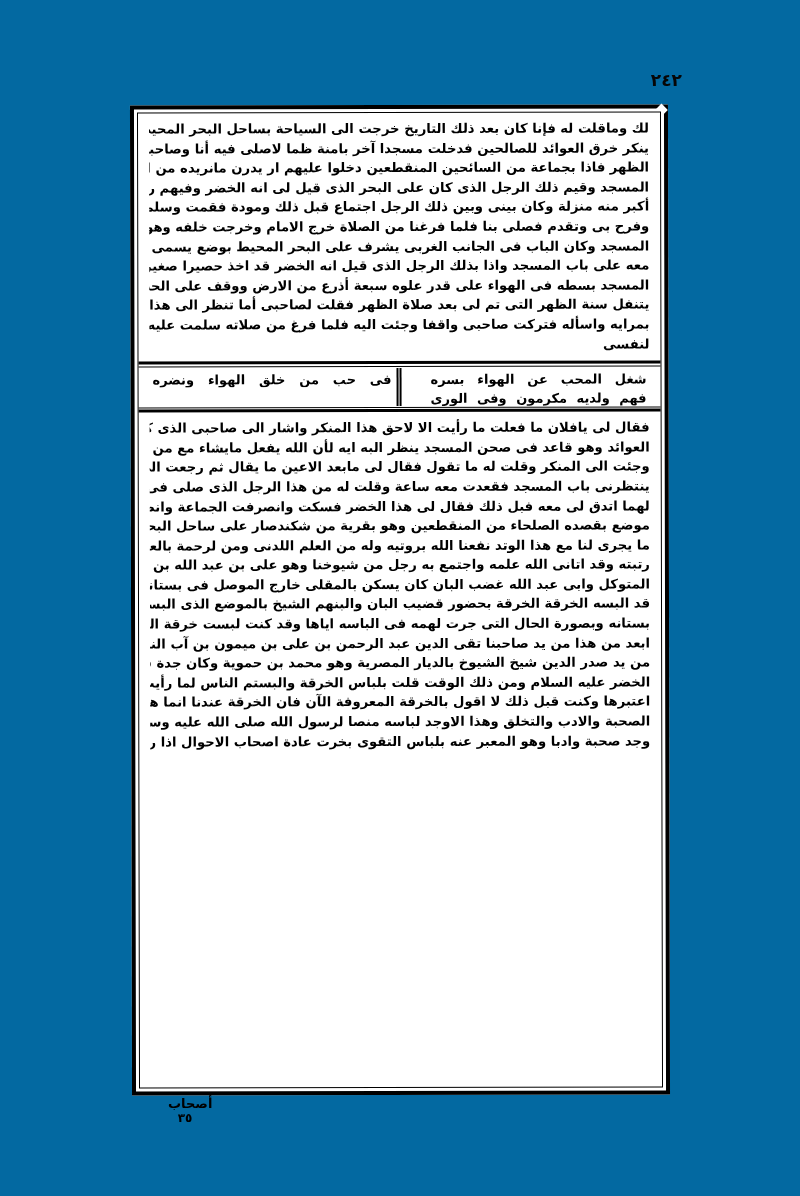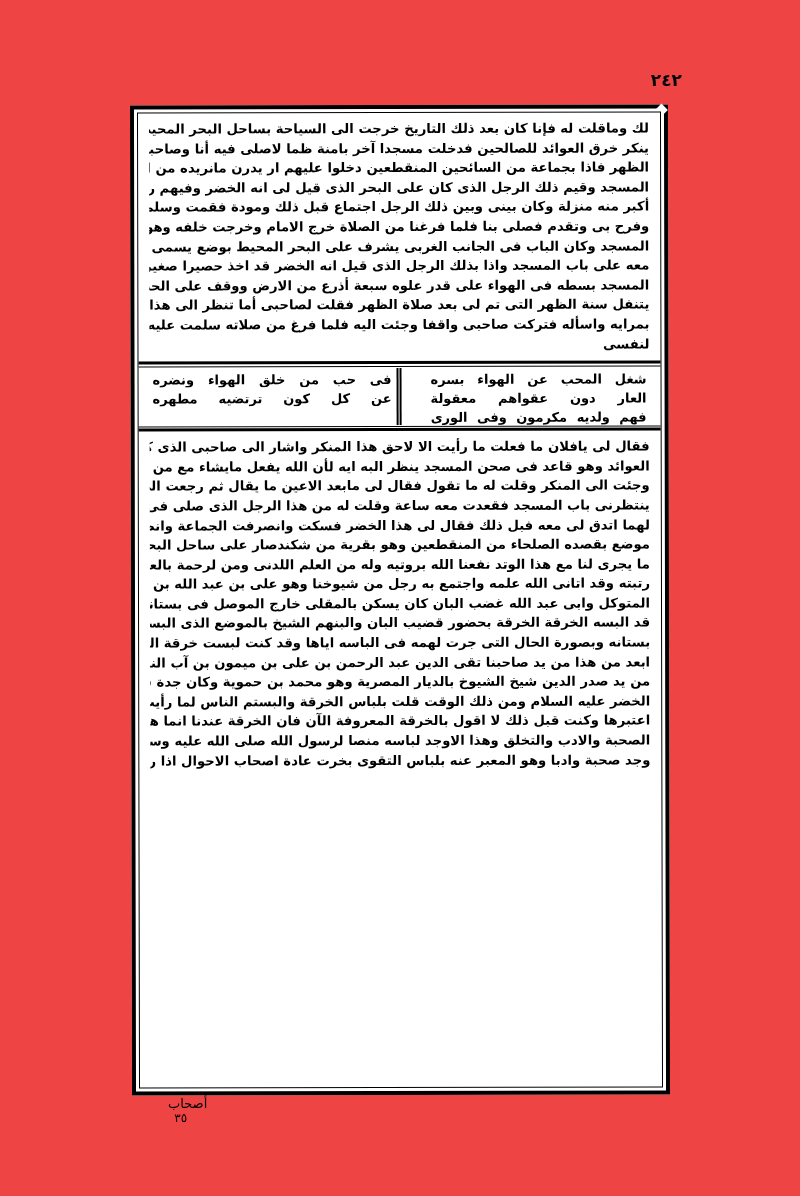--- a/index.html
+++ b/index.html
@@ -6,21 +6,21 @@
   html, body {
     margin: 0;
     padding: 0;
     background: #ffffff;
   }
 
   #page {
     position: relative;
     width: 800px;
     height: 1196px;
-    background: #ef4444;
+    background: #0369a1;
     overflow: hidden;
     font-family: "DejaVu Sans", "Liberation Sans", sans-serif;
     color: #000000;
   }
 
   
   .folio {
     position: absolute;
     top: 70px;
     right: 118px;
@@ -180,21 +180,21 @@
 
   
   .catchword {
     position: absolute;
     left: 168px;
     top: 1096px;
     direction: rtl;
     text-align: right;
     font-family: "DejaVu Sans", "Liberation Sans", sans-serif;
     font-size: 13px;
-    font-weight: 400;
+    font-weight: 700;
     line-height: 15px;
     color: #000;
   }
   .catchword .cw-word { display: block; }
   .catchword .cw-num  { display: block; font-size: 12px; margin-right: 20px; }
 
   
   .corner-nick {
     position: absolute;
     right: -2px;
@@ -230,27 +230,25 @@
         <div class="aline"><span>يتنفل سنة الظهر التى تم لى بعد صلاة الظهر فقلت لصاحبى أما تنظر الى هذا وما فعل فقال لى</span></div>
         <div class="aline"><span>بمرايه واسأله فتركت صاحبى واقفا وجئت اليه فلما فرغ من صلاته سلمت عليه وانشدته</span></div>
         <div class="aline short"><span>لنفسى</span></div>
       </div>
 
       <div class="poetry-wrap">
         <div class="poetry-inner">
 
           <div class="poetry-col col-right">
             <div class="pline"><span>شغل المحب عن الهواء بسره</span></div>
-            <div class="pline"><span>العار دون عقواهم معقولة</span></div>
             <div class="pline"><span>فهم ولديه مكرمون وفى الورى</span></div>
           </div>
 
           <div class="poetry-col col-left">
             <div class="pline"><span>فى حب من خلق الهواء ونضره</span></div>
-            <div class="pline"><span>عن كل كون ترتضيه مطهره</span></div>
           </div>
 
         </div>
       </div>
 
       <div class="textblock block-lower">
         <div class="aline"><span>فقال لى يافلان ما فعلت ما رأيت الا لاحق هذا المنكر واشار الى صاحبى الذى كان ينكر خرق</span></div>
         <div class="aline"><span>العوائد وهو قاعد فى صحن المسجد ينظر البه ايه لأن الله يفعل مايشاء مع من يشاء فرددت</span></div>
         <div class="aline"><span>وجئت الى المنكر وقلت له ما تقول فقال لى مابعد الاعين ما يقال ثم رجعت الى صاحبى وهو</span></div>
         <div class="aline"><span>ينتظرنى باب المسجد فقعدت معه ساعة وقلت له من هذا الرجل الذى صلى فى الهواء وماذكرت</span></div>

